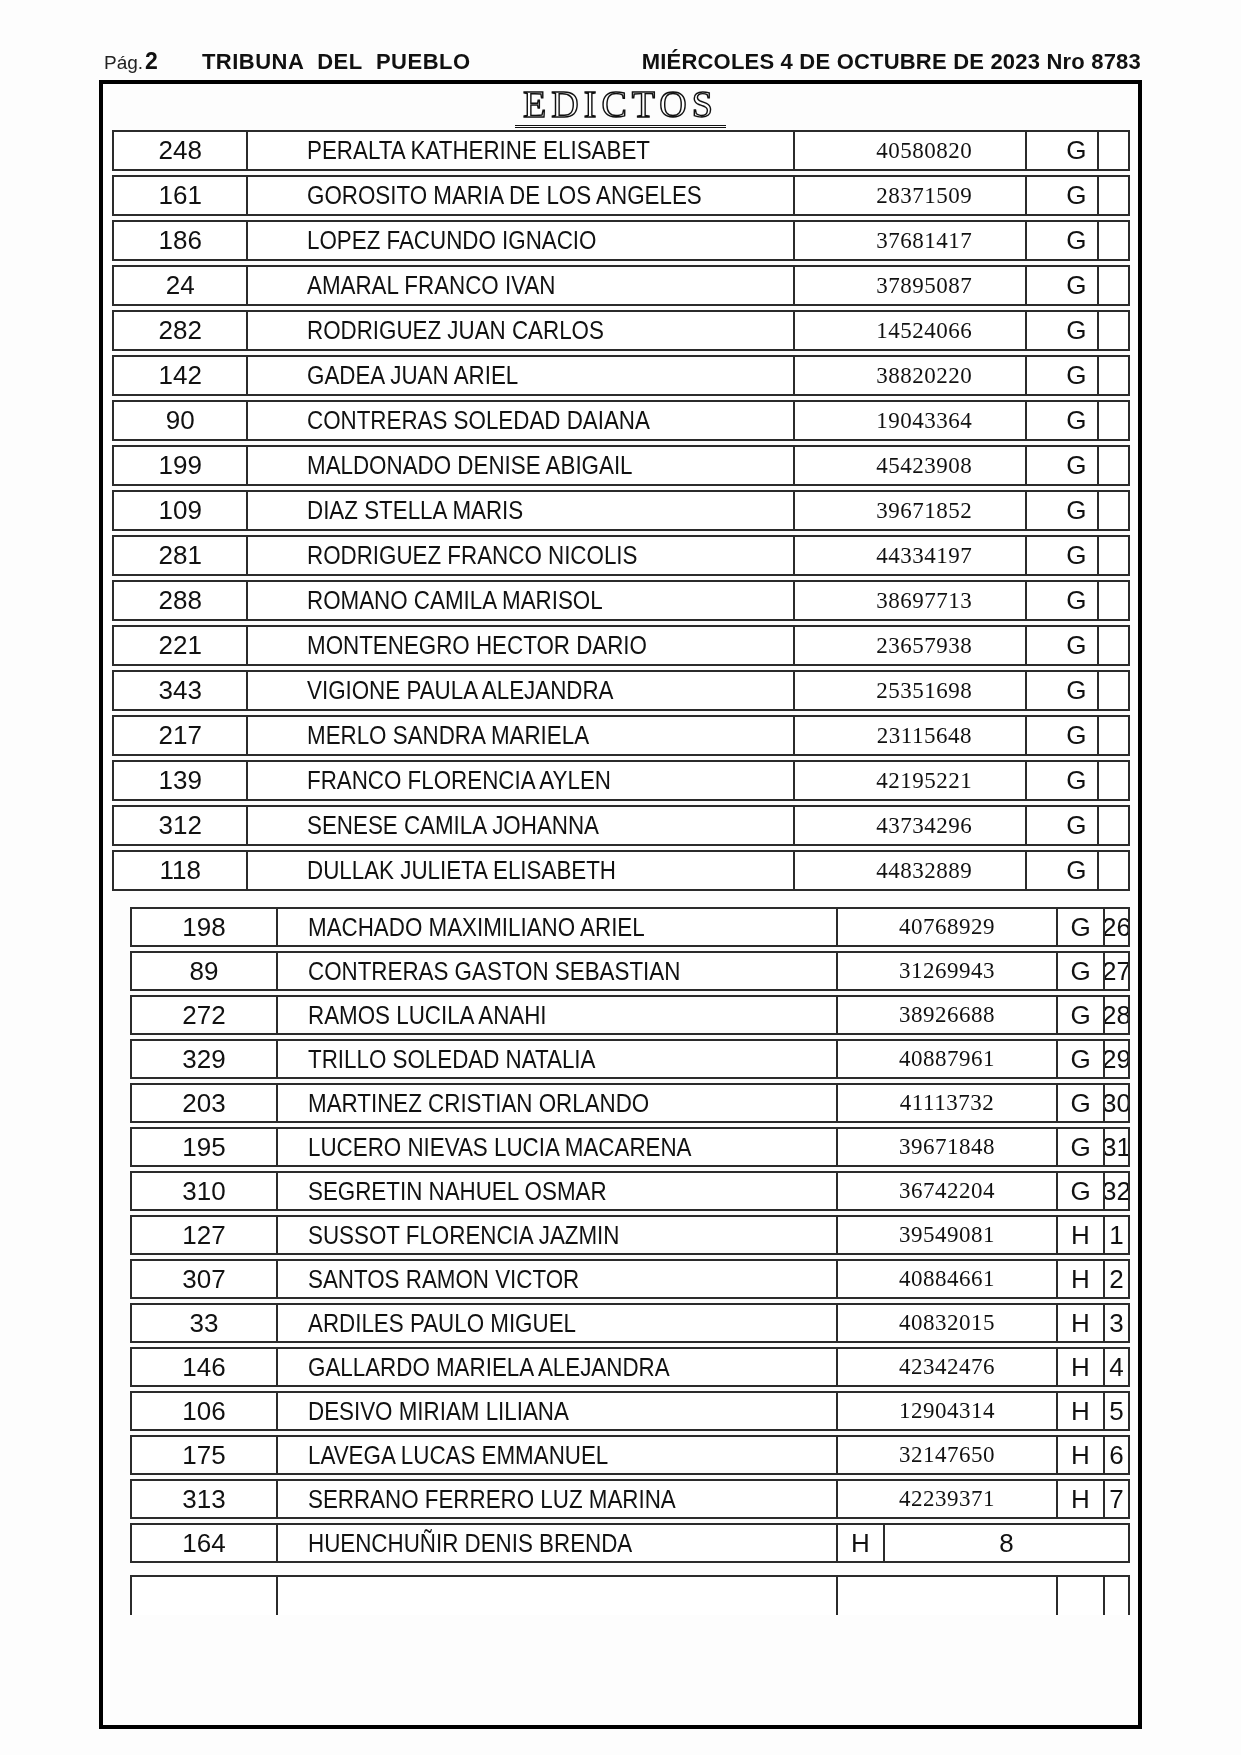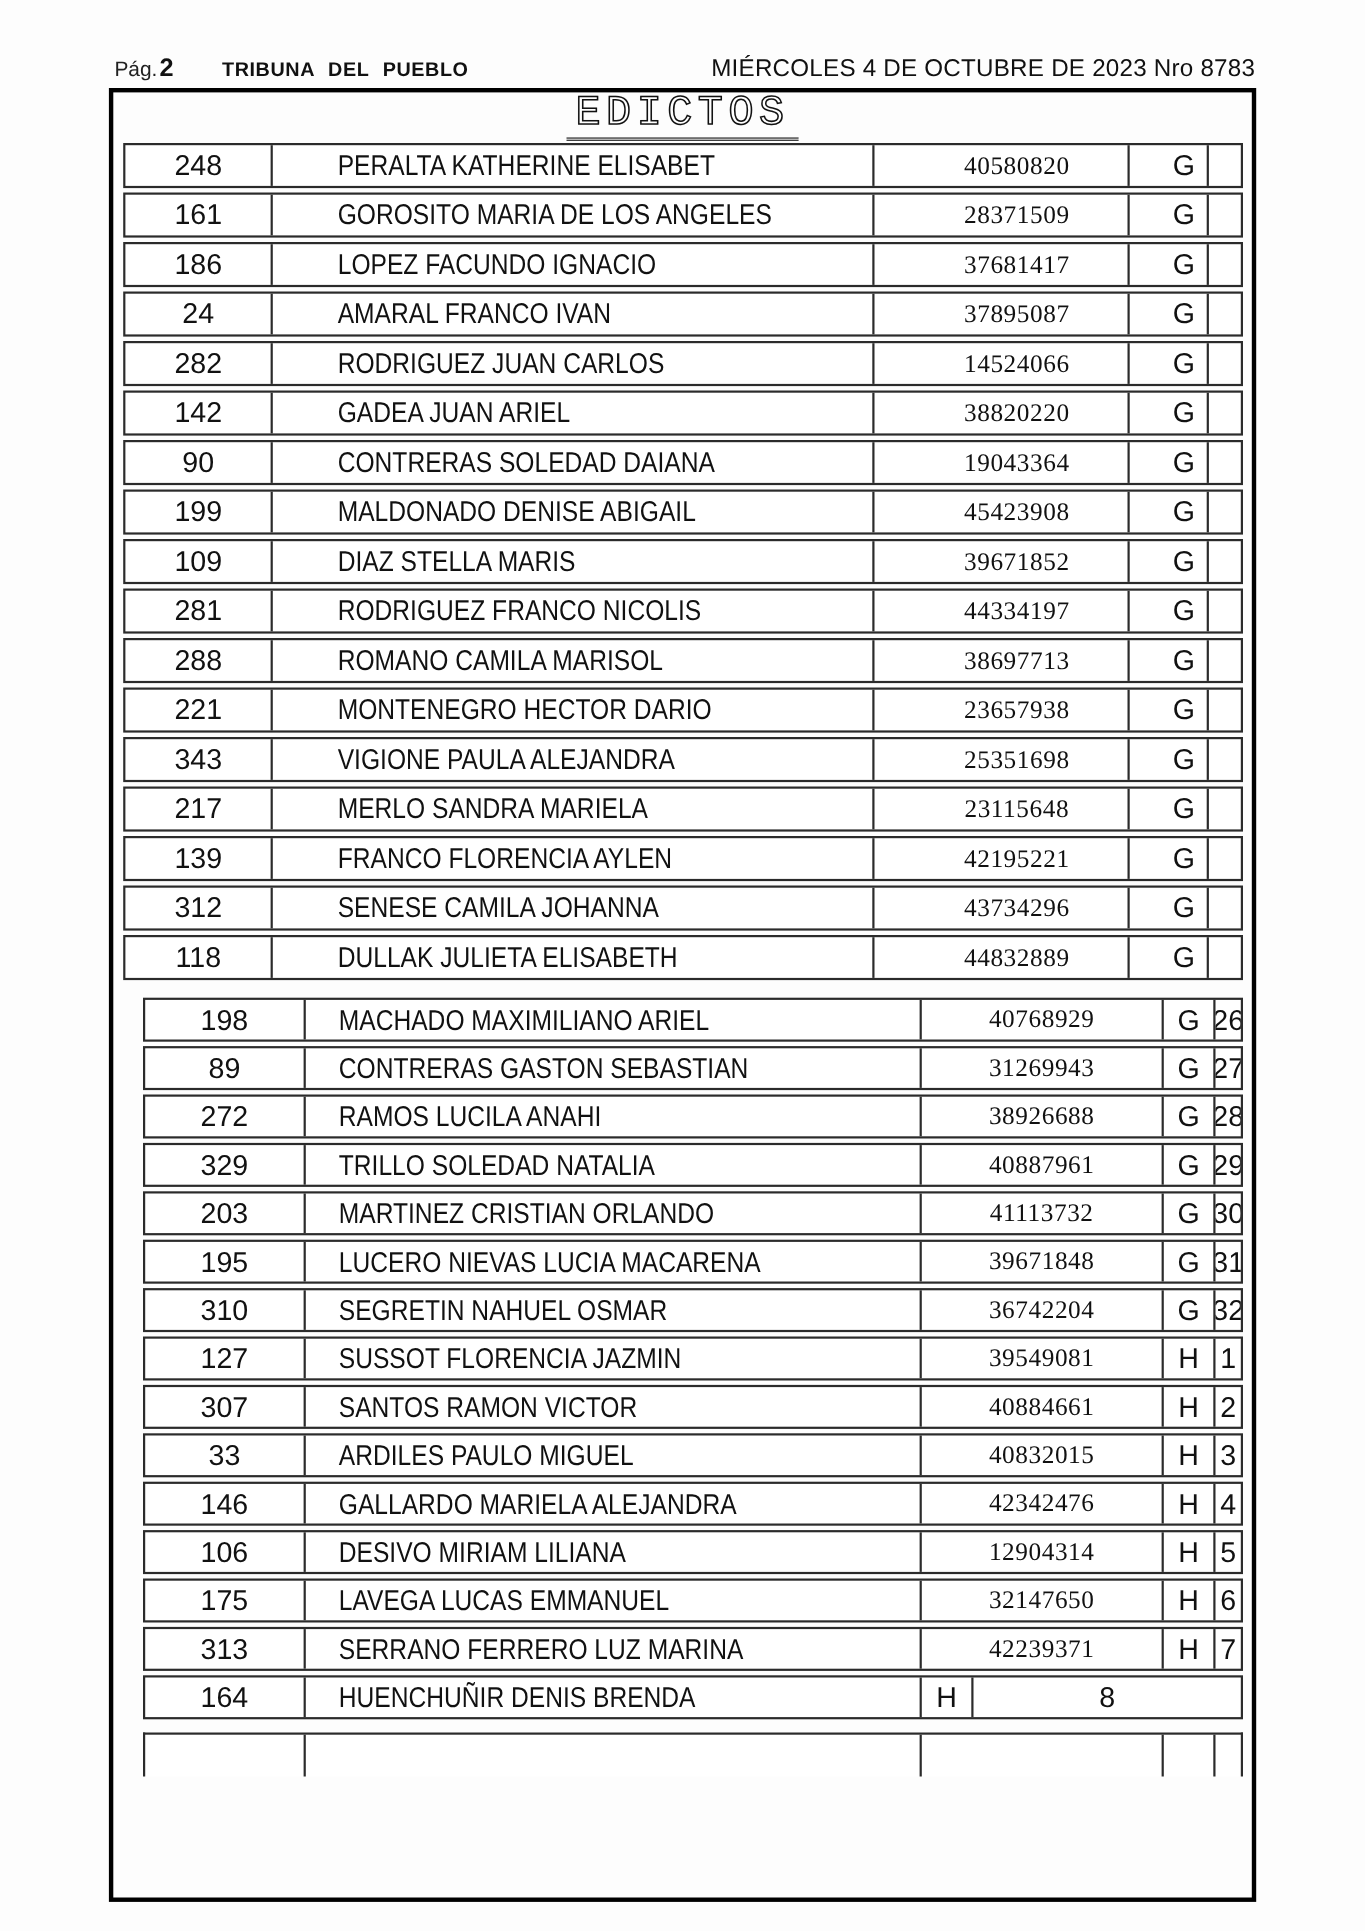--- a/index.html
+++ b/index.html
@@ -12,35 +12,35 @@
   }
   
   .page-header{
     display:flex;justify-content:space-between;align-items:baseline;
     margin:48px 100px 5px 104px;
     white-space:nowrap;
   }
   .ph-left{display:flex;align-items:baseline;}
   .ph-pag{font-size:19px;color:#222;}
   .ph-num{font-size:23px;font-weight:bold;margin-left:2px;}
-  .ph-pub{font-size:18px;font-weight:bold;margin-left:44px;word-spacing:7px;letter-spacing:.5px;}
-  .ph-issue{font-size:22px;font-weight:normal;letter-spacing:.2px;text-align:right;}
+  .ph-pub{font-size:22px;font-weight:bold;margin-left:44px;word-spacing:7px;letter-spacing:.5px;}
+  .ph-issue{font-size:22px;font-weight:bold;letter-spacing:.2px;text-align:right;}
   
   .outer-box{
     margin:0 99px;
     height:1649px;
     border:4px solid #000;
     box-sizing:border-box;
     overflow:hidden;
     background:#fdfdfd;
   }
   .title-wrap{text-align:center;height:46px;}
   .section-title{
     display:inline-block;
-    font-family:Liberation Mono, monospace;
+    font-family:Liberation Serif, serif;
     font-size:38px;line-height:40px;
     letter-spacing:5px;
     color:#fff;
     -webkit-text-stroke:1.4px #111;
     text-stroke:1.4px #111;
     text-shadow:0 0 1px #111;
     border-bottom:3px double #111;
     padding:0 8px 1px 8px;
   }
   

